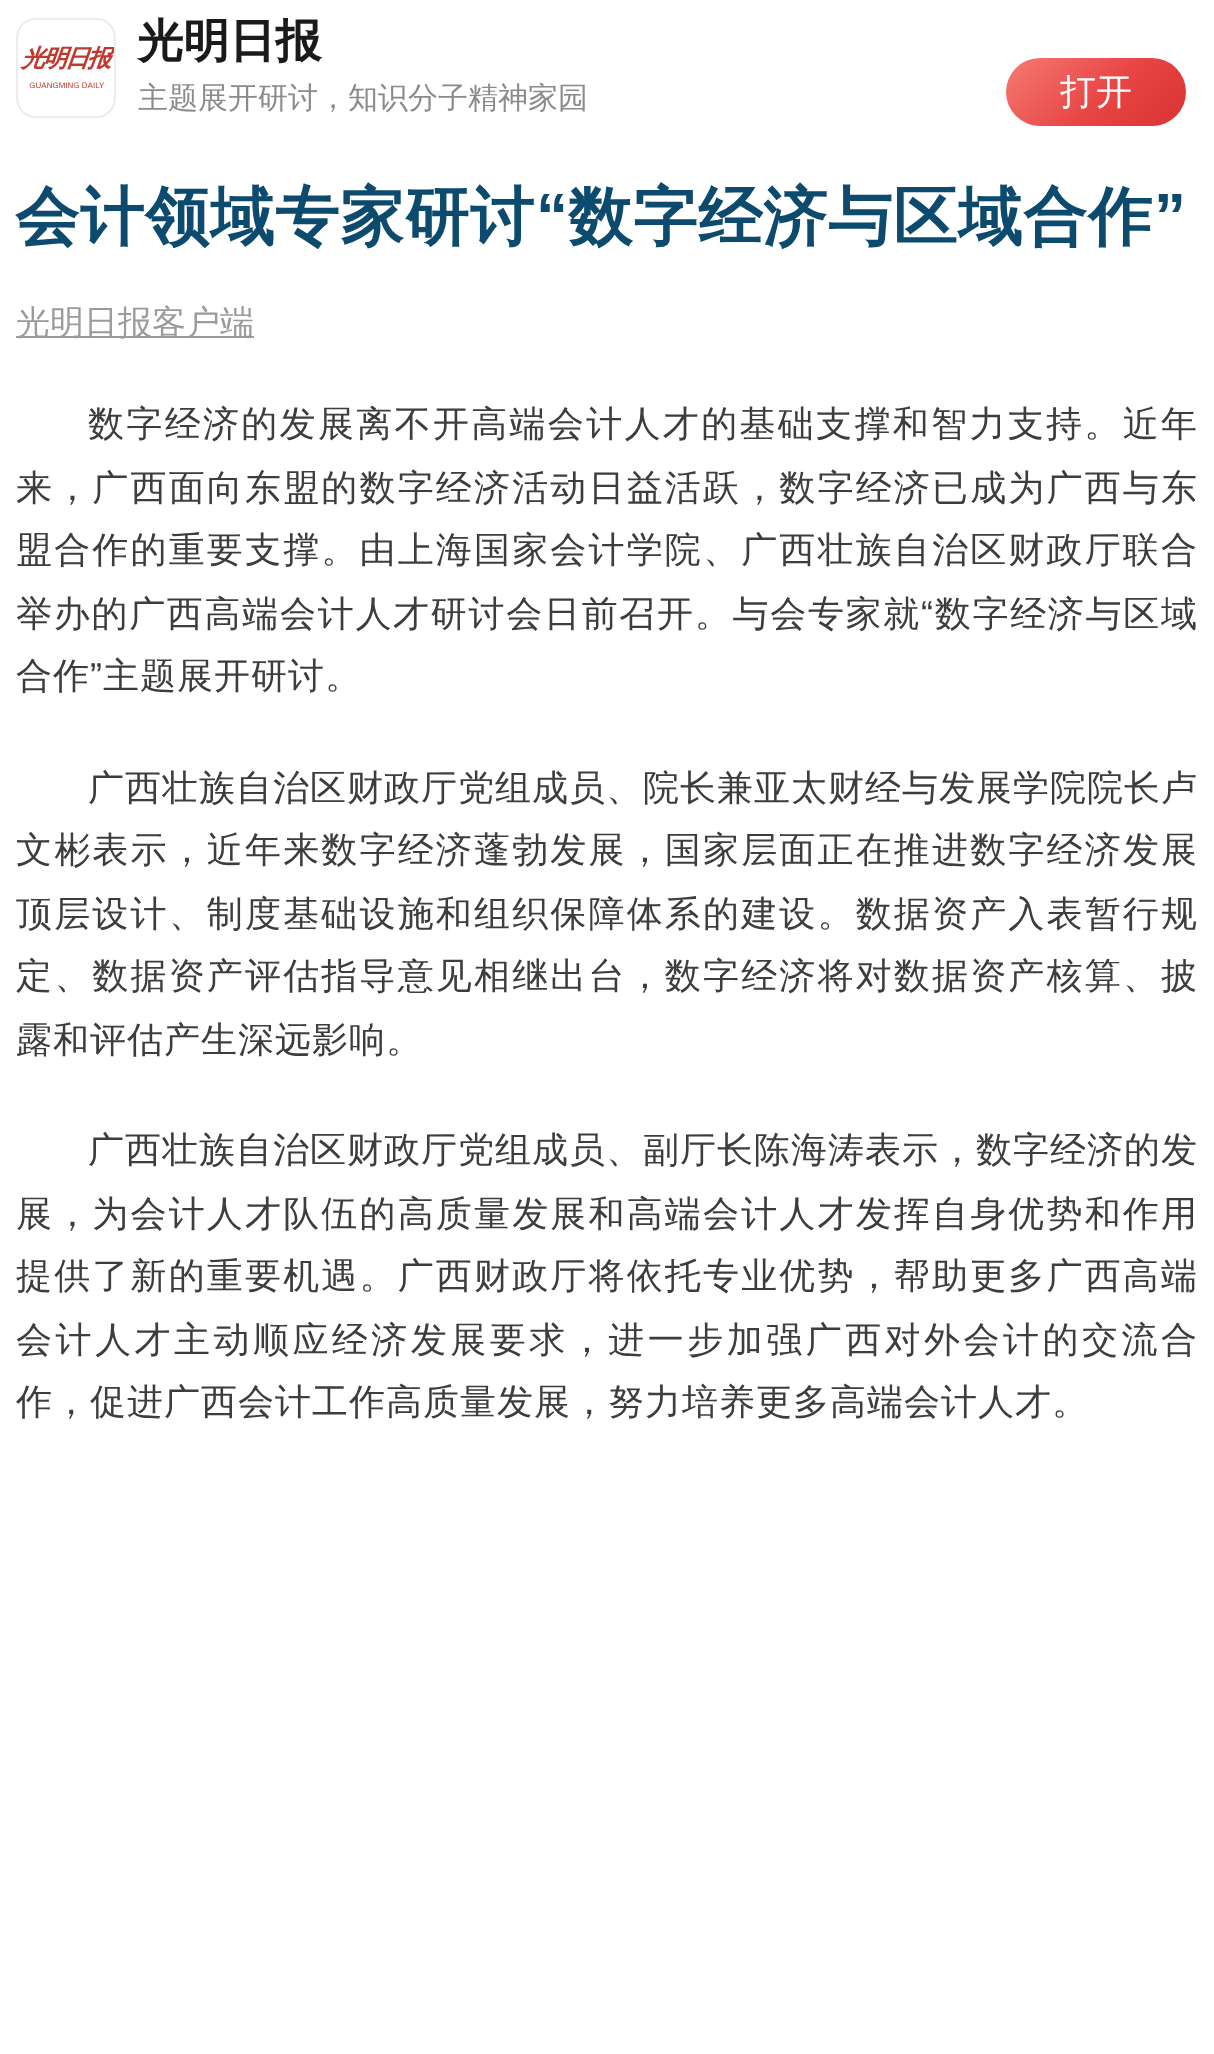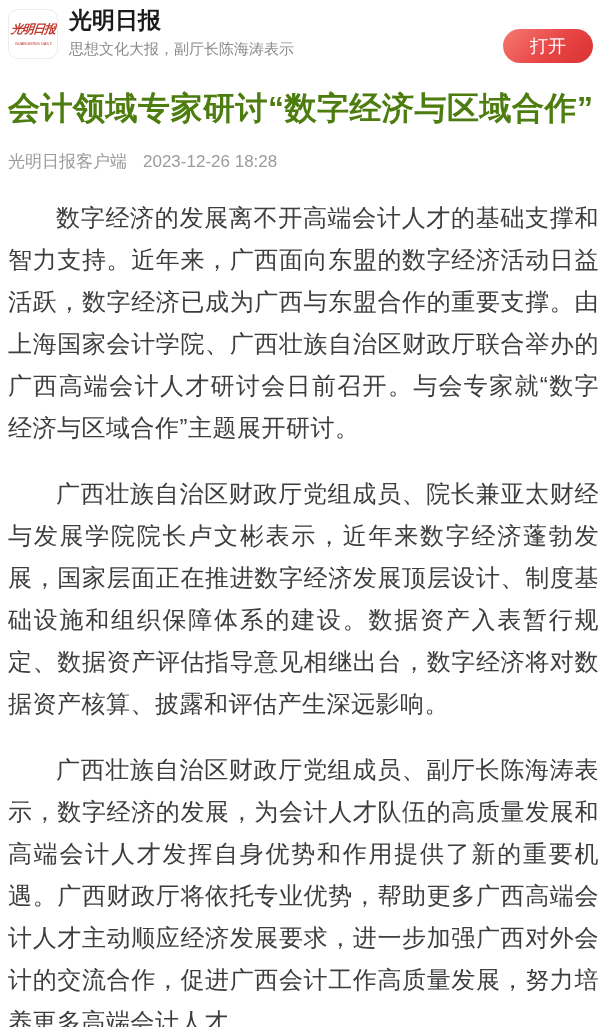--- a/index.html
+++ b/index.html
@@ -88,65 +88,65 @@
     font-family: "Liberation Sans", sans-serif;
     margin-top: 24px;
   }
 
   
   .article-title {
     margin: 24px 0 0 0;
     font-size: 32px;
     line-height: 1.5;
     font-weight: 700;
-    color: #4d7c0f;
+    color: #0c4a6e;
     letter-spacing: 0.5px;
   }
   .byline {
     margin-top: 18px;
     font-size: 17px;
     color: #9b9b9b;
     display: flex;
     align-items: baseline;
+    text-decoration: underline;
   }
   .byline .source { margin-right: 16px; }
 
   .article-body { margin-top: 20px; }
   .article-body p {
-    font-size: 24px;
+    font-size: 18px;
     line-height: 1.75;
     color: #3d3d3d;
     text-indent: 2em;
     text-align: justify;
     margin: 24px 0 0 0;
     letter-spacing: 0.5px;
   }
 </style>
 </head>
 <body>
 
 <div class="page">
 
   <div class="app-header">
     <div class="logo-box">
       <span class="logo-cn">光明日报</span>
       <span class="logo-en">GUANGMING DAILY</span>
     </div>
     <div class="header-text">
       <div class="app-name">光明日报</div>
-      <div class="tagline">思想文化大报，副厅长陈海涛表示</div>
+      <div class="tagline">主题展开研讨，知识分子精神家园</div>
     </div>
     <button class="open-btn">打开</button>
   </div>
 
   <h1 class="article-title">会计领域专家研讨“数字经济与区域合作”</h1>
 
   <div class="byline">
     <span class="source">光明日报客户端</span>
-    <span class="datetime">2023-12-26 18:28</span>
   </div>
 
   <div class="article-body">
     <p>数字经济的发展离不开高端会计人才的基础支撑和智力支持。近年来，广西面向东盟的数字经济活动日益活跃，数字经济已成为广西与东盟合作的重要支撑。由上海国家会计学院、广西壮族自治区财政厅联合举办的广西高端会计人才研讨会日前召开。与会专家就“数字经济与区域合作”主题展开研讨。</p>
     <p>广西壮族自治区财政厅党组成员、院长兼亚太财经与发展学院院长卢文彬表示，近年来数字经济蓬勃发展，国家层面正在推进数字经济发展顶层设计、制度基础设施和组织保障体系的建设。数据资产入表暂行规定、数据资产评估指导意见相继出台，数字经济将对数据资产核算、披露和评估产生深远影响。</p>
     <p>广西壮族自治区财政厅党组成员、副厅长陈海涛表示，数字经济的发展，为会计人才队伍的高质量发展和高端会计人才发挥自身优势和作用提供了新的重要机遇。广西财政厅将依托专业优势，帮助更多广西高端会计人才主动顺应经济发展要求，进一步加强广西对外会计的交流合作，促进广西会计工作高质量发展，努力培养更多高端会计人才。</p>
   </div>
 
 </div>
 

